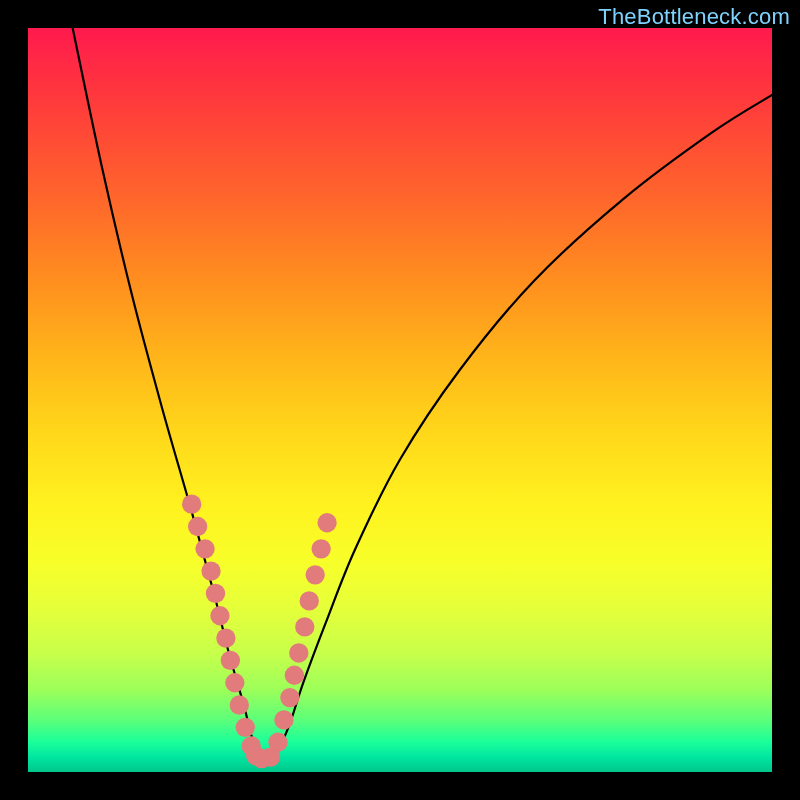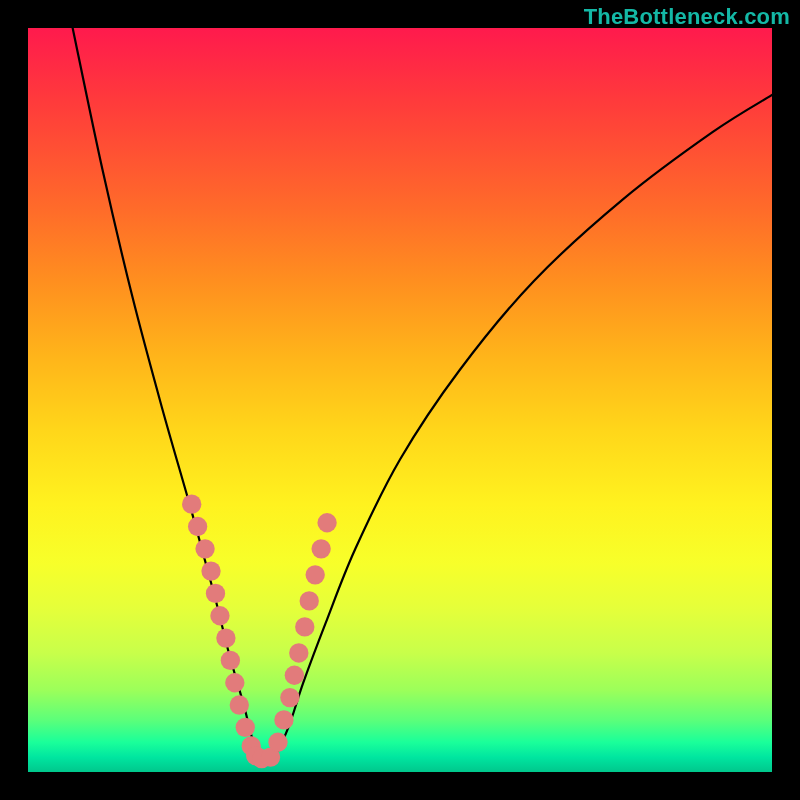--- a/index.html
+++ b/index.html
@@ -40,23 +40,23 @@
       #5cff7a 93%,
       #1aff9a 96%,
       #00e6a0 98%,
       #00c78c 100%
     );
   }
   .watermark {
     position: absolute;
     top: 4px;
     right: 10px;
-    color: #14b8a6;
+    color: #7dd3fc;
     font-size: 22px;
-    font-weight: 700;
+    font-weight: 400;
     letter-spacing: 0.2px;
     user-select: none;
   }
   svg.curve {
     position: absolute;
     top: 0;
     left: 0;
     width: 744px;
     height: 744px;
   }

